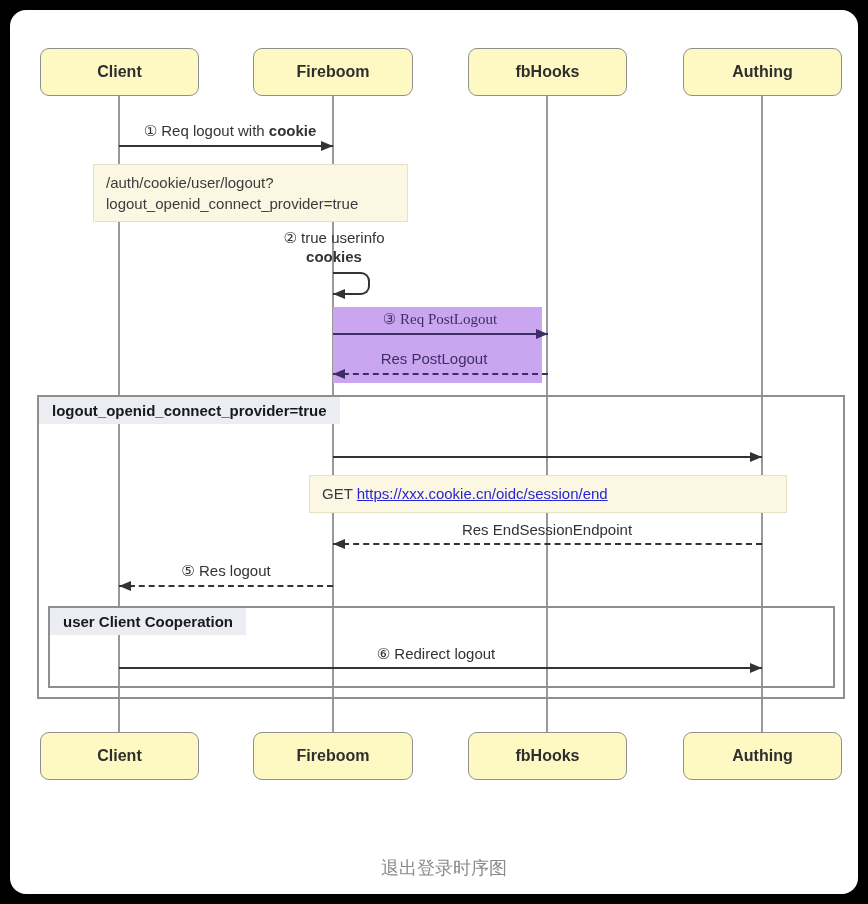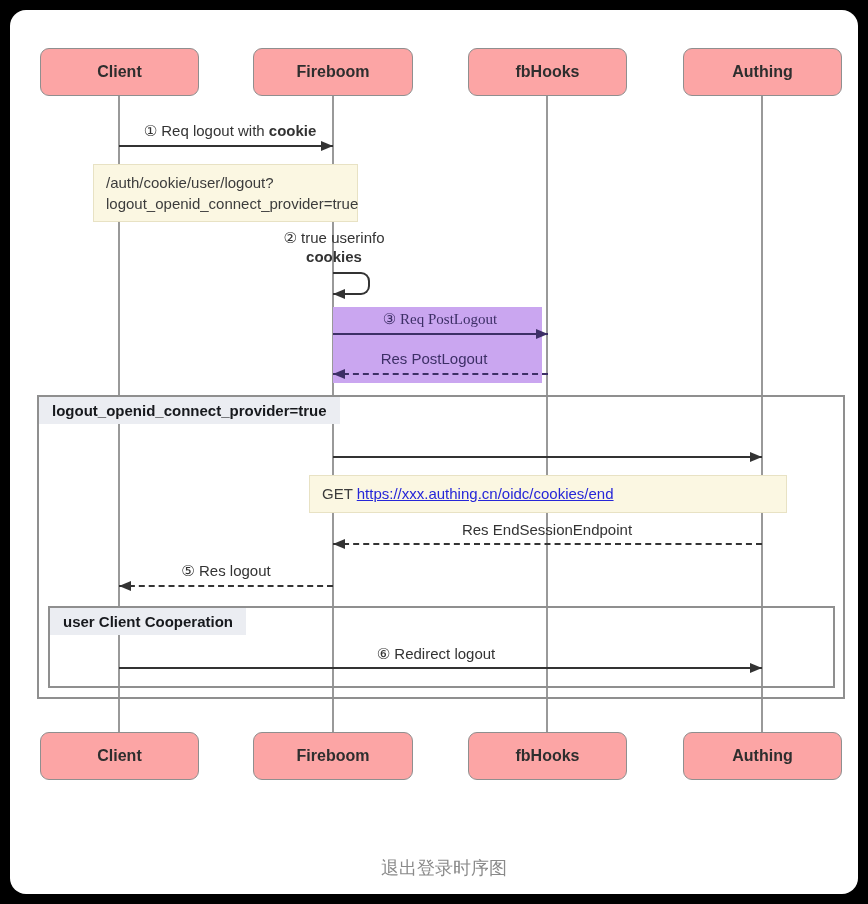--- a/index.html
+++ b/index.html
@@ -15,21 +15,21 @@
     --title_color:#8a8a8a;
   }
   *{margin:0;padding:0;box-sizing:border-box;}
   html,body{background:#000;}
   body{font-family:"Liberation Sans","DejaVu Sans",sans-serif;}
   #stage{position:relative;width:868px;height:904px;background:#000;overflow:hidden;}
   #canvas{position:absolute;left:10px;top:10px;width:848px;height:884px;background:#fff;border-radius:16px;}
 
   .lifeline{position:absolute;width:2px;top:86px;height:636px;background:var(--lifeline);}
 
-  .actor-box{position:absolute;height:48px;background:#fca5a5;border:1.5px solid #8f8f8f;border-radius:9px;
+  .actor-box{position:absolute;height:48px;background:#fef9c3;border:1.5px solid #8f8f8f;border-radius:9px;
     display:flex;align-items:center;justify-content:center;font-weight:bold;font-size:16px;color:#2e2e2e;z-index:5;}
 
   .msg-line{position:absolute;height:0;border-top:2px solid var(--arrow);z-index:3;}
   .msg-line.dashed{border-top-style:dashed;}
   .msg-line.purple{border-top-color:var(--highlight_fg);}
   .head{position:absolute;width:0;height:0;z-index:4;}
   .head.right{border-left:12px solid var(--arrow);border-top:5px solid transparent;border-bottom:5px solid transparent;}
   .head.left{border-right:12px solid var(--arrow);border-top:5px solid transparent;border-bottom:5px solid transparent;}
   .head.purple.right{border-left-color:var(--highlight_fg);}
   .head.purple.left{border-right-color:var(--highlight_fg);}
@@ -97,21 +97,21 @@
         <span>fbHooks</span>
       </div>
     <div class="actor-box" style="left:673px;top:722px;width:159px;">
         <span>Authing</span>
       </div>
 
     <div class="msg-label" style="left:220px;top:112px;"><span>① Req logout with </span><b>cookie</b></div>
     <div class="msg-line" style="left:109px;top:135px;width:214px;"></div>
     <div class="head right" style="left:311px;top:131px;"></div>
 
-    <div class="note" style="left:83px;top:154px;width:265px;">
+    <div class="note" style="left:83px;top:154px;width:315px;">
       <div>/auth/cookie/user/logout?</div>
       <div>logout_openid_connect_provider=true</div>
     </div>
 
     <div class="self-text" style="left:324px;top:218px;">
       <span>② true userinfo</span>
       <span class="b2">cookies</span>
     </div>
     <div class="self-loop"></div>
     <div class="head left" style="left:323px;top:279px;"></div>
@@ -121,21 +121,21 @@
     <div class="head right purple" style="left:526px;top:319px;"></div>
 
     <div class="msg-label purple" style="left:424px;top:340px;">Res PostLogout</div>
     <div class="msg-line dashed purple" style="left:323px;top:363px;width:215px;"></div>
     <div class="head left purple" style="left:323px;top:359px;"></div>
 
     <div class="msg-line" style="left:323px;top:446px;width:429px;"></div>
     <div class="head right" style="left:740px;top:442px;"></div>
 
     <div class="note" style="left:299px;top:465px;width:478px;height:38px;">
-      <span>GET </span><a href="#">https://xxx.authing.cn/oidc/cookies/end</a>
+      <span>GET </span><a href="#">https://xxx.cookie.cn/oidc/session/end</a>
     </div>
 
     <div class="msg-label" style="left:537px;top:511px;">Res EndSessionEndpoint</div>
     <div class="msg-line dashed" style="left:323px;top:533px;width:429px;"></div>
     <div class="head left" style="left:323px;top:529px;"></div>
 
     <div class="msg-label" style="left:216px;top:552px;">⑤ Res logout</div>
     <div class="msg-line dashed" style="left:109px;top:575px;width:214px;"></div>
     <div class="head left" style="left:109px;top:571px;"></div>
 

